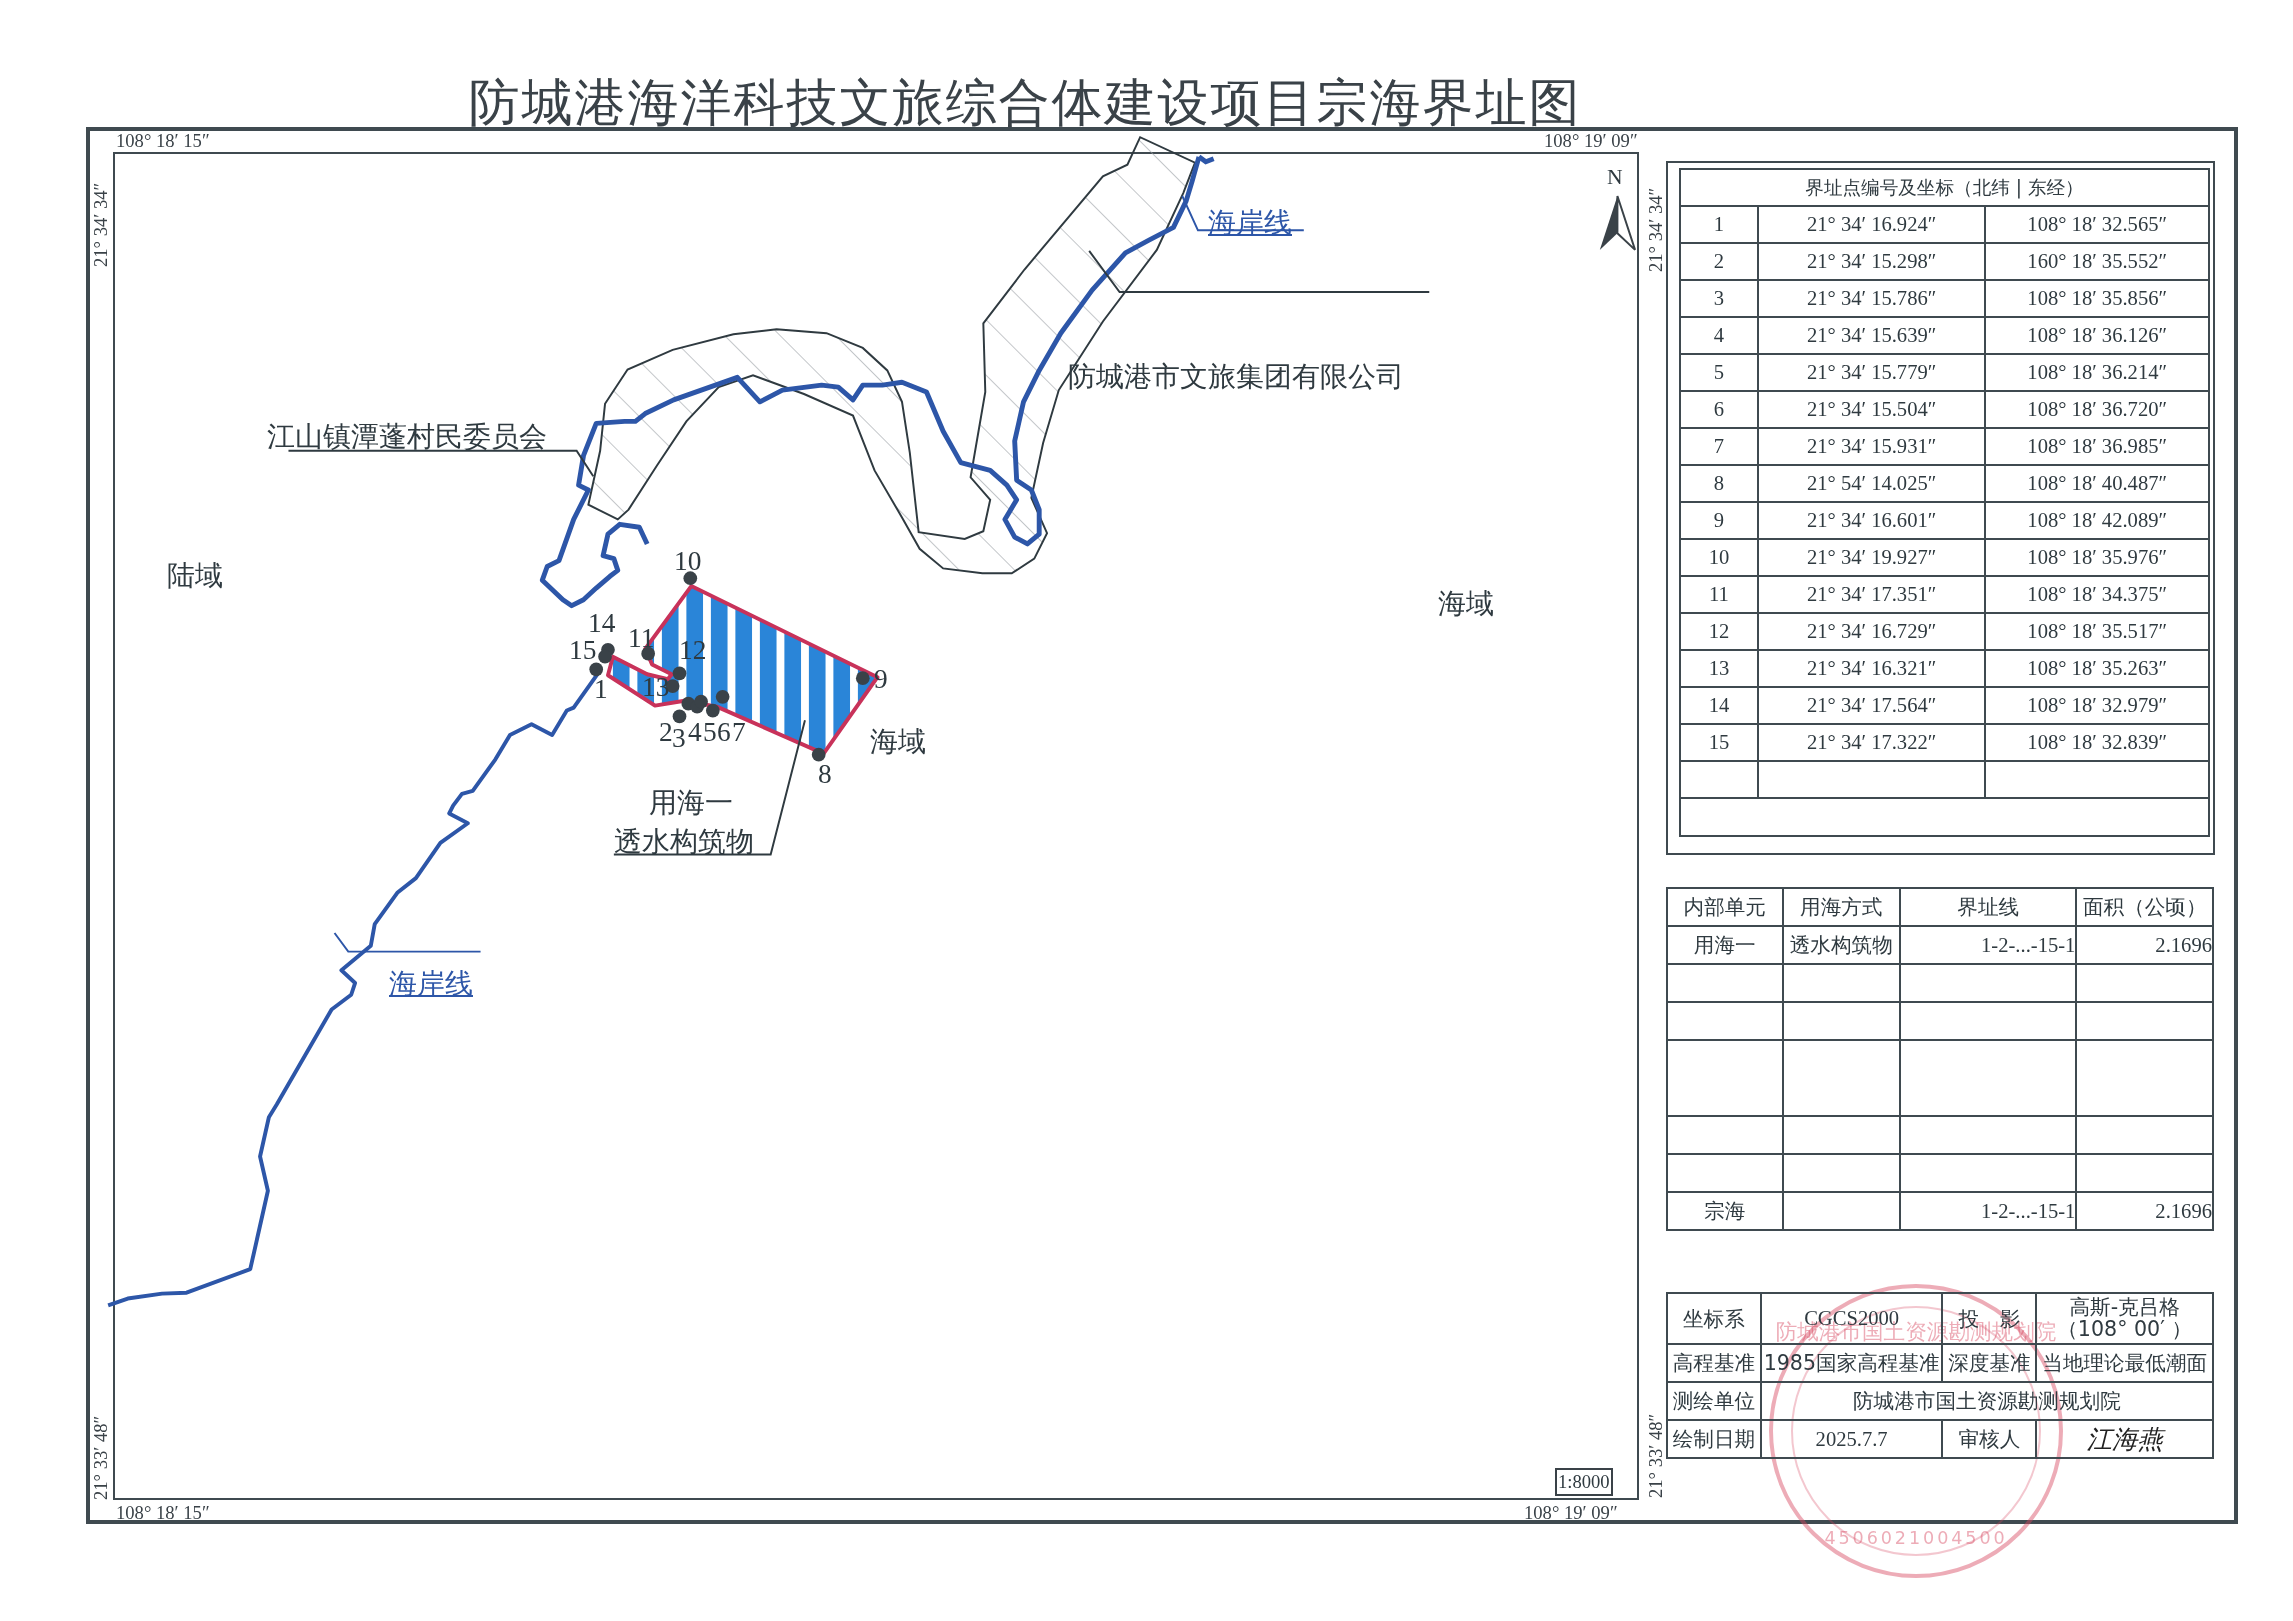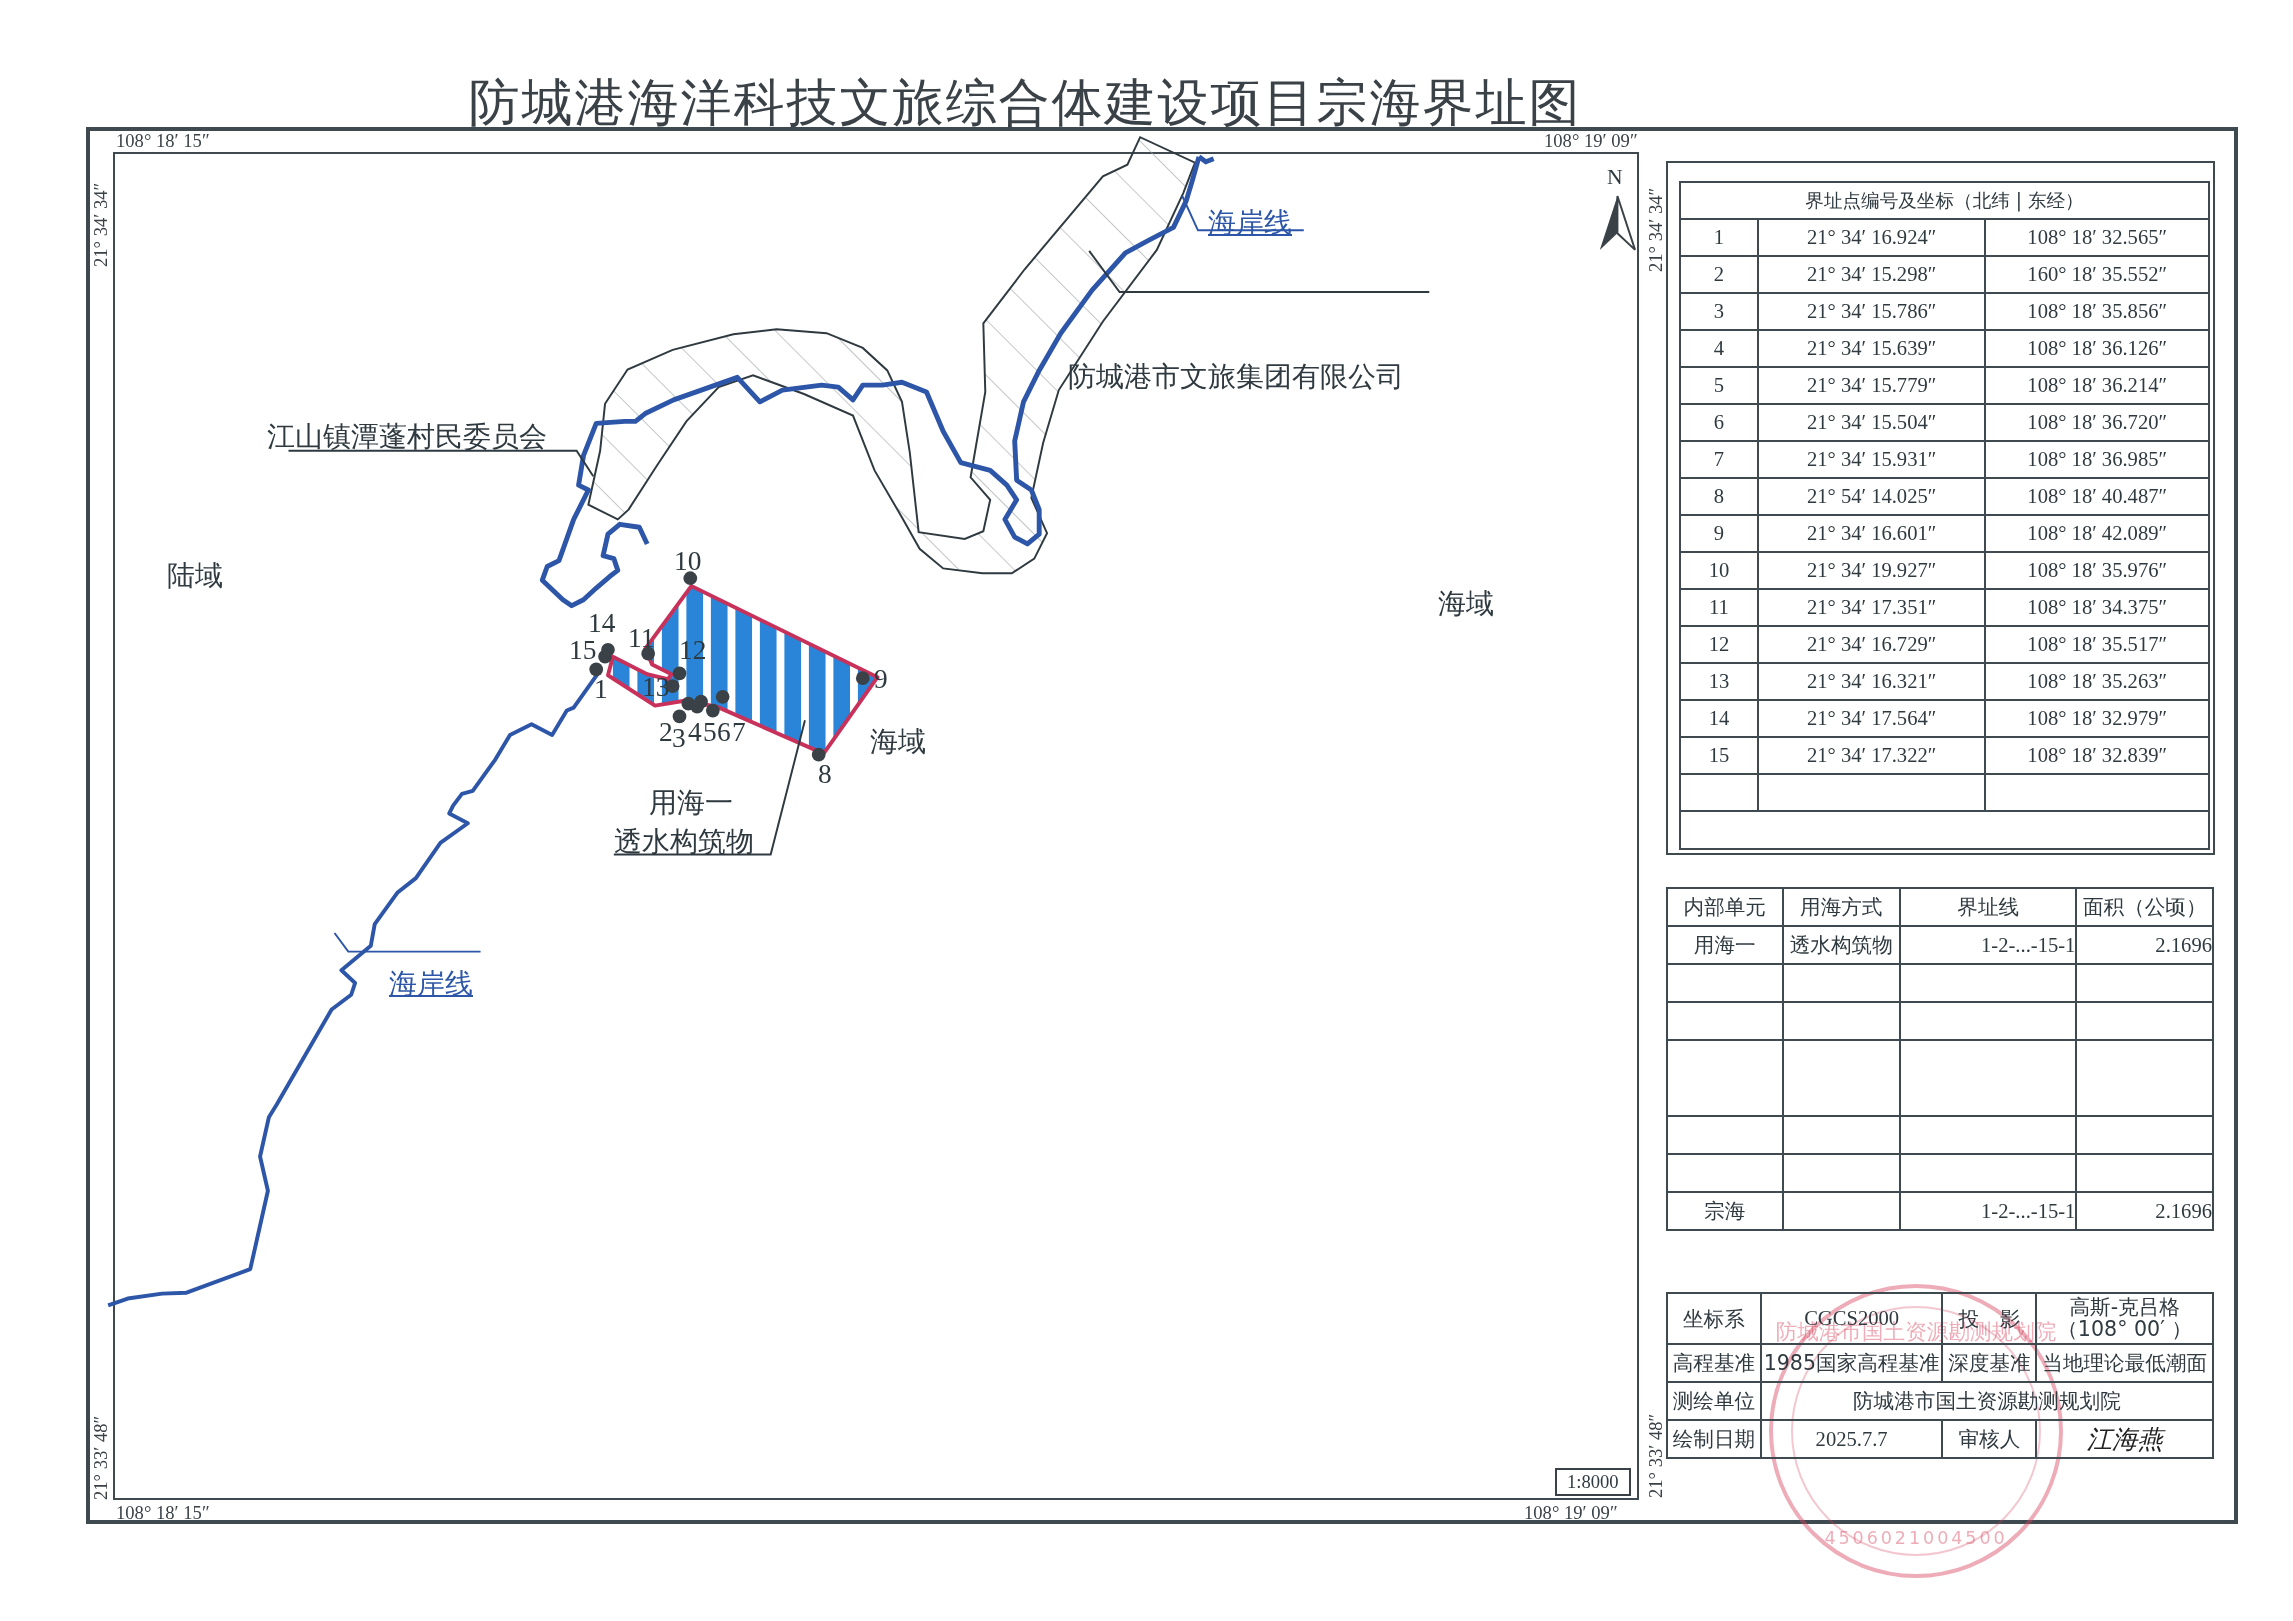--- a/index.html
+++ b/index.html
@@ -15,27 +15,27 @@
   .coord { position:absolute; font-size:18.6px; color:#3a4248; white-space:nowrap;
            font-family:"Liberation Serif","DejaVu Serif",serif; }
   .coord.v { transform-origin:left top; transform:rotate(-90deg); }
   svg.map { position:absolute; left:0; top:0; }
   .label { position:absolute; font-family:"DejaVu Sans","Liberation Sans",sans-serif;
            font-size:28px; color:#2f3a40; white-space:nowrap; }
   .label.blue { color:#2d56a8; }
   .ptlabel { position:absolute; font-family:"Liberation Serif","DejaVu Serif",serif;
              font-size:27.4px; color:#2f3a40; }
   .scale { position:absolute; left:1555px; top:1468px; border:2px solid #3a4248;
-           font-size:18.6px; padding:1px 10px; font-family:"Liberation Serif",serif; }
+           font-size:18.6px; padding:1px 1px; font-family:"Liberation Serif",serif; }
   .panel { position:absolute; left:1666px; top:161px; width:549px; height:694px;
            border:2.9px solid #3f4a50; box-sizing:border-box; }
   table { border-collapse:collapse; position:absolute;
           font-family:"Liberation Serif","DejaVu Serif",serif; color:#2f3a40; }
   td, th { border:2px solid #3f4a50; text-align:center; font-weight:normal; padding:0; }
-  .t1 { left:1679px; top:181px; width:531px; font-size:20.6px; border:2.9px solid #3f4a50; }
+  .t1 { left:1679px; top:168px; width:531px; font-size:20.6px; border:2.9px solid #3f4a50; }
   .t1 th { height:35px; font-family:"DejaVu Sans","Liberation Sans",sans-serif; font-size:18.6px; }
   .t1 td { height:35px; }
   .t2 { left:1666px; top:887px; width:548px; font-size:20.6px; border:2.9px solid #3f4a50; }
   .t2 th, .t2 td { height:36px; font-family:"DejaVu Sans","Liberation Sans",sans-serif; }
   .t2 .num { font-family:Liberation Serif, serif;text-align:right; }
   .t3 { left:1666px; top:1292px; width:548px; font-size:20.6px; border:2.9px solid #3f4a50;
         font-family:"DejaVu Sans","Liberation Sans",sans-serif; }
   .t3 td { height:36px; font-family:"DejaVu Sans","Liberation Sans",sans-serif; }
   .sig { font-family:"DejaVu Serif",serif; font-style:italic; font-size:25.5px; color:#222; }
   .stamp { position:absolute; left:1769px; top:1284px; width:294px; height:294px;

